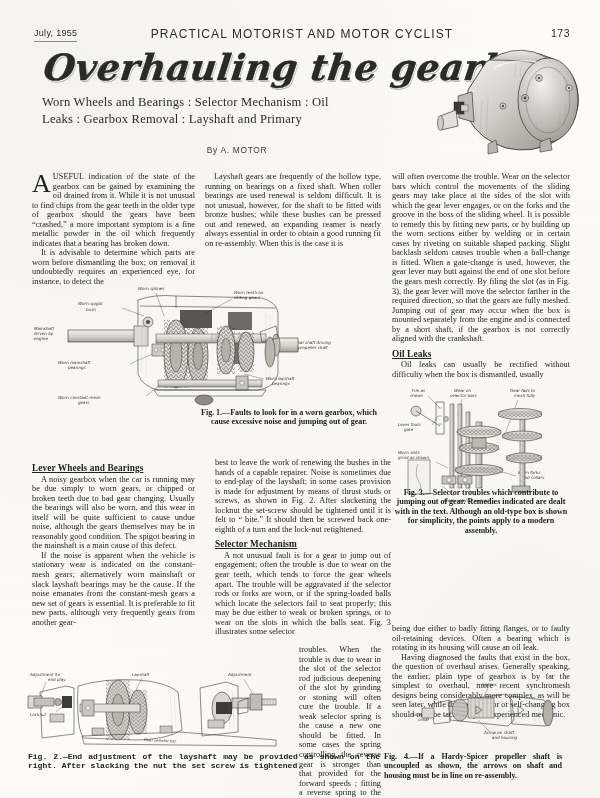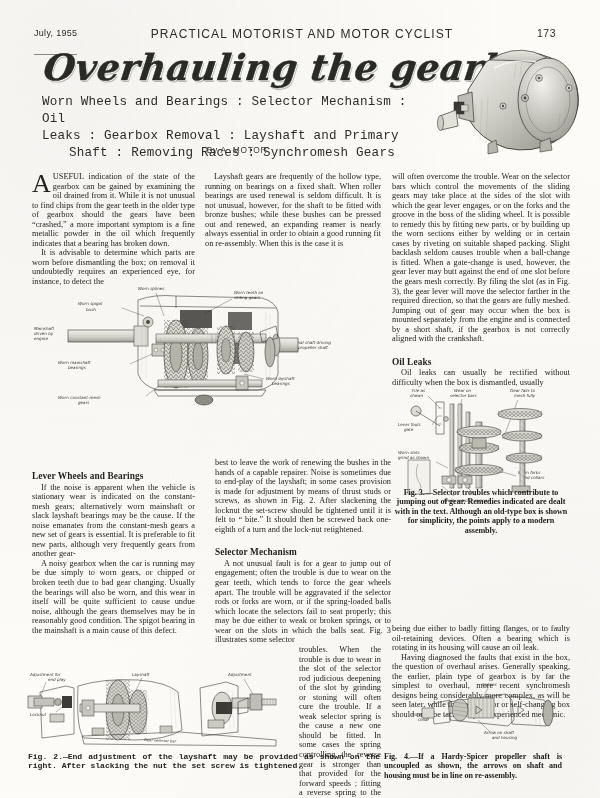--- a/index.html
+++ b/index.html
@@ -45,34 +45,34 @@
     letter-spacing: 0.6px;
     color: #2b2b28;
   }
   .runhead .issue {
     position: absolute;
     left: 6px;
     top: 1px;
     font-size: 9px;
     letter-spacing: 0.3px;
     border-bottom: 1px solid #8a8a82;
-    padding-bottom: 16px;
+    padding-bottom: 3px;
   }
   .runhead .mag {
     position: absolute;
     left: 0;
     top: 0;
     width: 548px;
     text-align: center;
     font-size: 12px;
     letter-spacing: 1.1px;
   }
   .runhead .pageno {
     position: absolute;
-    right: 20px;
+    right: 6px;
     top: 0;
     font-size: 10.5px;
     letter-spacing: 0.5px;
   }
 
   
   .masthead {
     position: absolute;
     left: 28px;
     top: 46px;
@@ -93,21 +93,21 @@
     -webkit-text-stroke: 0.4px #2a2a26;
     text-shadow: 1px 1px 0 rgba(255,255,255,0.85), 1.6px 1.6px 0 rgba(60,60,55,0.35);
     white-space: nowrap;
     transform: skewX(-7deg);
   }
   .subtitle {
     position: absolute;
     left: 14px;
     top: 48px;
     width: 390px;
-    font-family: Liberation Mono, monospace;
+    font-family: Liberation Serif, serif;
     font-size: 12.6px;
     line-height: 17px;
     color: #2c2c28;
     letter-spacing: 0.2px;
   }
   .subtitle .l1 { display: block; text-align: left; }
   .subtitle .l2 { display: block; text-align: justify; }
   .subtitle .l3 { display: block; text-align: center; padding-right: 10px; }
   .byline {
     position: absolute;
@@ -136,24 +136,25 @@
     font-size: 8.3px;
     line-height: 9.55px;
     text-align: justify;
     text-justify: inter-word;
     color: #232320;
     hyphens: manual;
   }
   .col p { margin: 0; text-indent: 9px; }
   .col p.noind { text-indent: 0; }
   .col h3 {
-    margin: 14px 0 1px 0;
+    margin: 6px 0 1px 0;
     font-size: 9.3px;
     font-weight: bold;
     letter-spacing: 0.1px;
+    text-decoration: underline;
   }
   .dropcap::first-letter {
     float: left;
     font-size: 26px;
     line-height: 21px;
     padding: 1px 2px 0 0;
     font-weight: normal;
   }
 
   #col1a { left: 32px;  top: 172px; width: 163px; }
@@ -214,21 +215,20 @@
     <span class="pageno">173</span>
   </div>
 
   <div class="masthead">
 
     <div class="script-title">Overhauling the gearbox</div>
 
     <div class="subtitle">
       <span class="l1">Worn Wheels and Bearings : Selector Mechanism : Oil</span>
       <span class="l2">Leaks : Gearbox Removal : Layshaft and Primary</span>
-      <span class="l3">Shaft : Removing Races : Synchromesh Gears</span>
     </div>
 
     <div class="byline">By A. MOTOR</div>
 
     <div class="hero-photo">
       <svg viewBox="0 0 156 118" width="156" height="118">
         <defs>
           <linearGradient id="hg1" x1="0" y1="0" x2="1" y2="1">
             <stop offset="0%" stop-color="#f2f1ec"></stop>
             <stop offset="45%" stop-color="#cfcec6"></stop>
@@ -416,25 +416,26 @@
 
       <g stroke="#83827a" stroke-width="0.3" opacity="0.5">
         <path d="M240 30 L240 100"></path>
           <path d="M244 32 L244 98"></path>
         <path d="M120 34 L120 96"></path>
           <path d="M116 38 L116 92"></path>
       </g>
     </svg>
   </div>
 
+  <div class="caption" id="cap1">Fig. 1.—Faults to look for in a worn gearbox, which cause excessive noise and jumping out of gear.</div>
 
   <div class="col" id="col1b">
     <h3>Lever Wheels and Bearings</h3>
+    <p>A noisy gearbox when the car is running may be due simply to worn gears, or chipped or broken teeth due to bad gear changing. Usually the bearings will also be worn, and this wear in itself will be quite sufficient to cause undue noise, although the gears themselves may be in reasonably good condition. The spigot bearing in the mainshaft is a main cause of this defect.</p>
     <p>If the noise is apparent when the vehicle is stationary wear is indicated on the constant-mesh gears; alternatively worn mainshaft or slack layshaft bearings may be the cause. If the noise emanates from the constant-mesh gears a new set of gears is essential. It is preferable to fit new parts, although very frequently gears from another gear-</p>
-    <p>A noisy gearbox when the car is running may be due simply to worn gears, or chipped or broken teeth due to bad gear changing. Usually the bearings will also be worn, and this wear in itself will be quite sufficient to cause undue noise, although the gears themselves may be in reasonably good condition. The spigot bearing in the mainshaft is a main cause of this defect.</p>
   </div>
 
   <div class="col" id="col2b">
     <p class="noind">best to leave the work of renewing the bushes in the hands of a capable repairer. Noise is sometimes due to end-play of the layshaft; in some cases provision is made for adjustment by means of thrust studs or screws, as shown in Fig. 2. After slackening the locknut the set-screw should be tightened until it is felt to “ bite.” It should then be screwed back one-eighth of a turn and the lock-nut retightened.</p>
     <h3>Selector Mechanism</h3>
     <p>A not unusual fault is for a gear to jump out of engagement; often the trouble is due to wear on the gear teeth, which tends to force the gear wheels apart. The trouble will be aggravated if the selector rods or forks are worn, or if the spring-loaded balls which locate the selectors fail to seat properly; this may be due either to weak or broken springs, or to wear on the slots in which the balls seat. Fig. 3 illustrates some selector</p>
   </div>
 
   <div class="col" id="col2c">
     <p class="noind">troubles. When the trouble is due to wear in the slot of the selector rod judicious deepening of the slot by grinding or stoning will often cure the trouble. If a weak selector spring is the cause a new one should be fitted. In some cases the spring controlling the reverse gear is stronger than that provided for the forward speeds ; fitting a reverse spring to the forward speeds</p>

